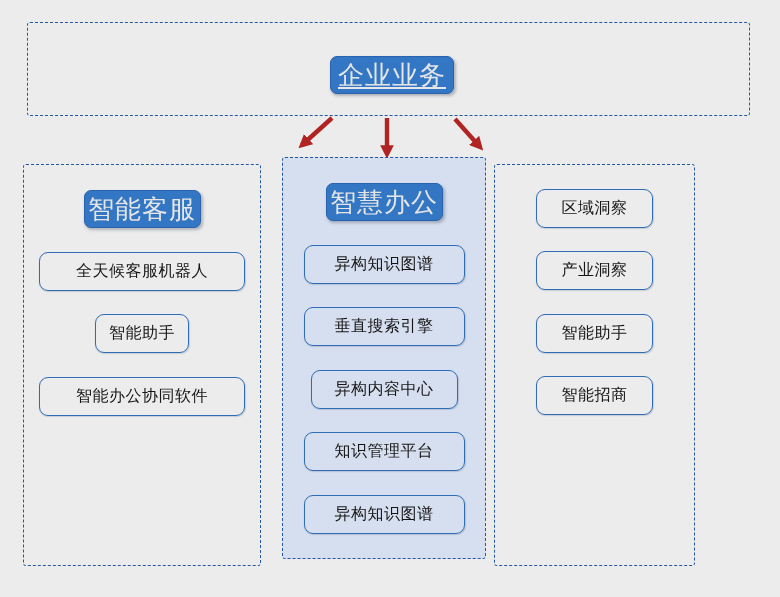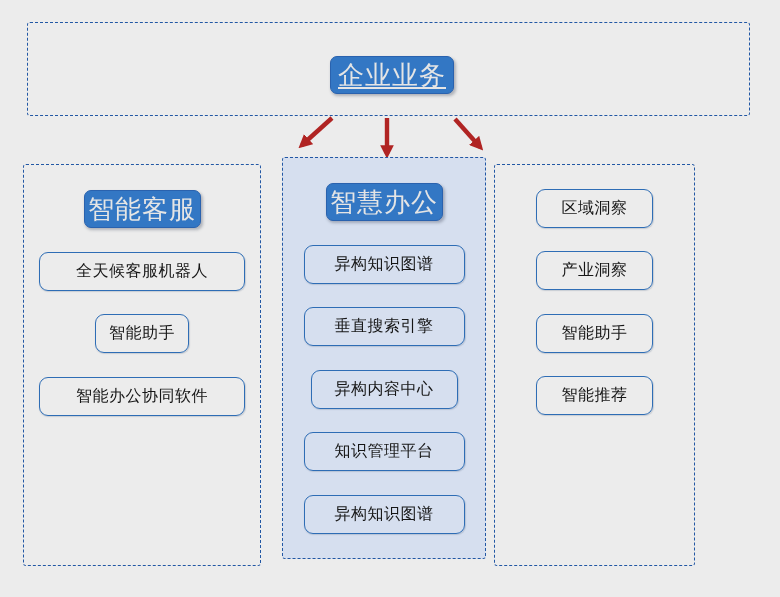--- a/index.html
+++ b/index.html
@@ -145,17 +145,17 @@
     <div class="item" style="width:117px;font-family:Liberation Mono, monospace;">
       <span>区域洞察</span>
     </div>
     <div class="item" style="width:117px;">
       <span>产业洞察</span>
     </div>
     <div class="item" style="width:117px;">
       <span>智能助手</span>
     </div>
     <div class="item" style="width:117px;">
-      <span>智能推荐</span>
+      <span>智能招商</span>
     </div>
   </div>
 
 </div>
 
 </body></html>

